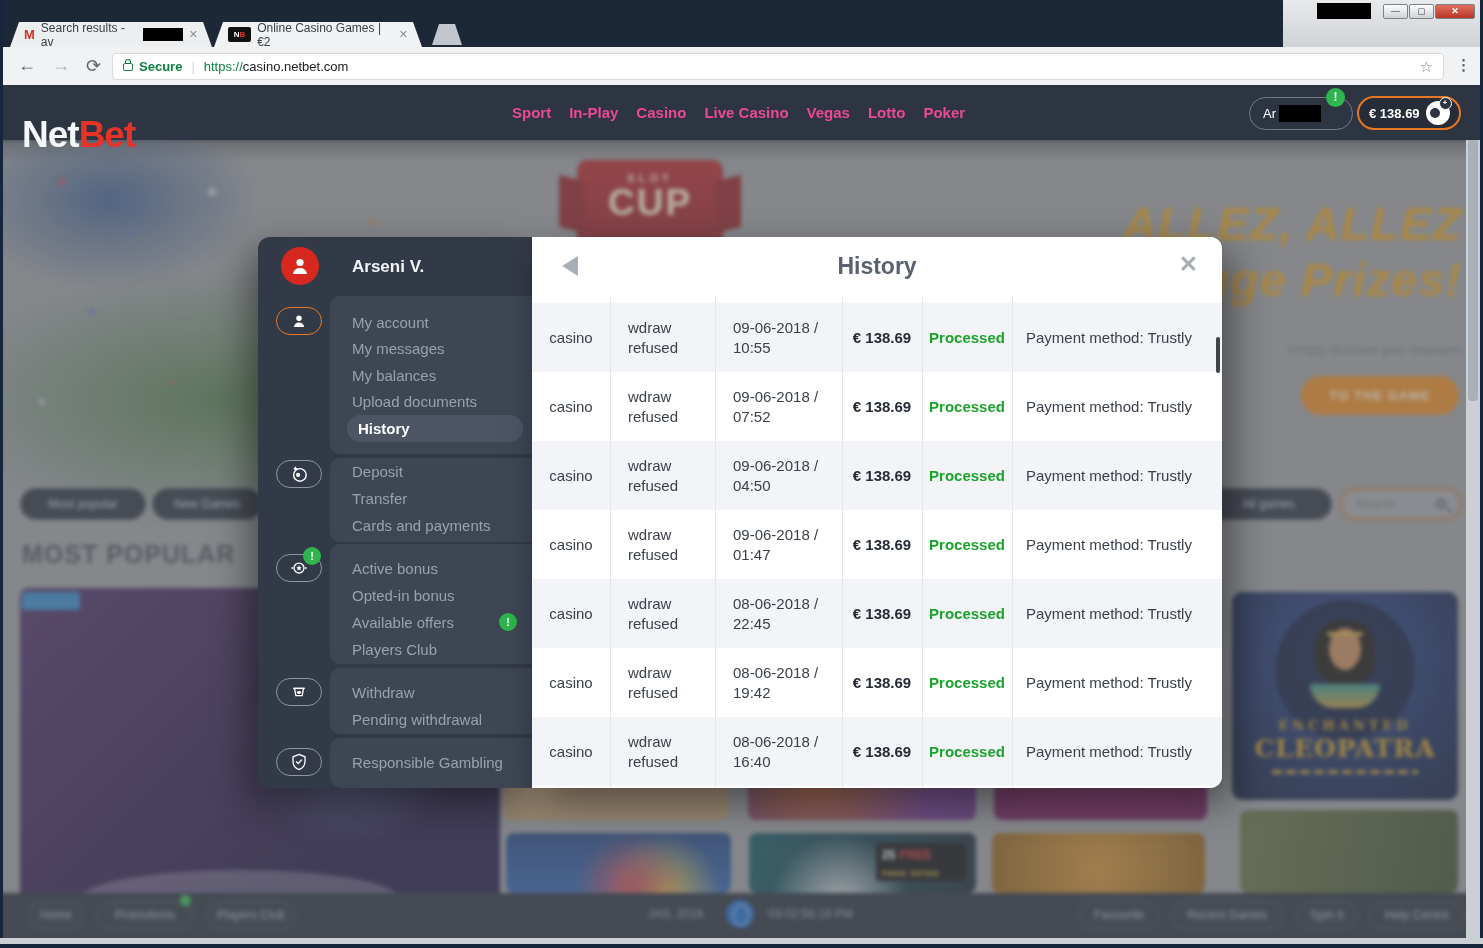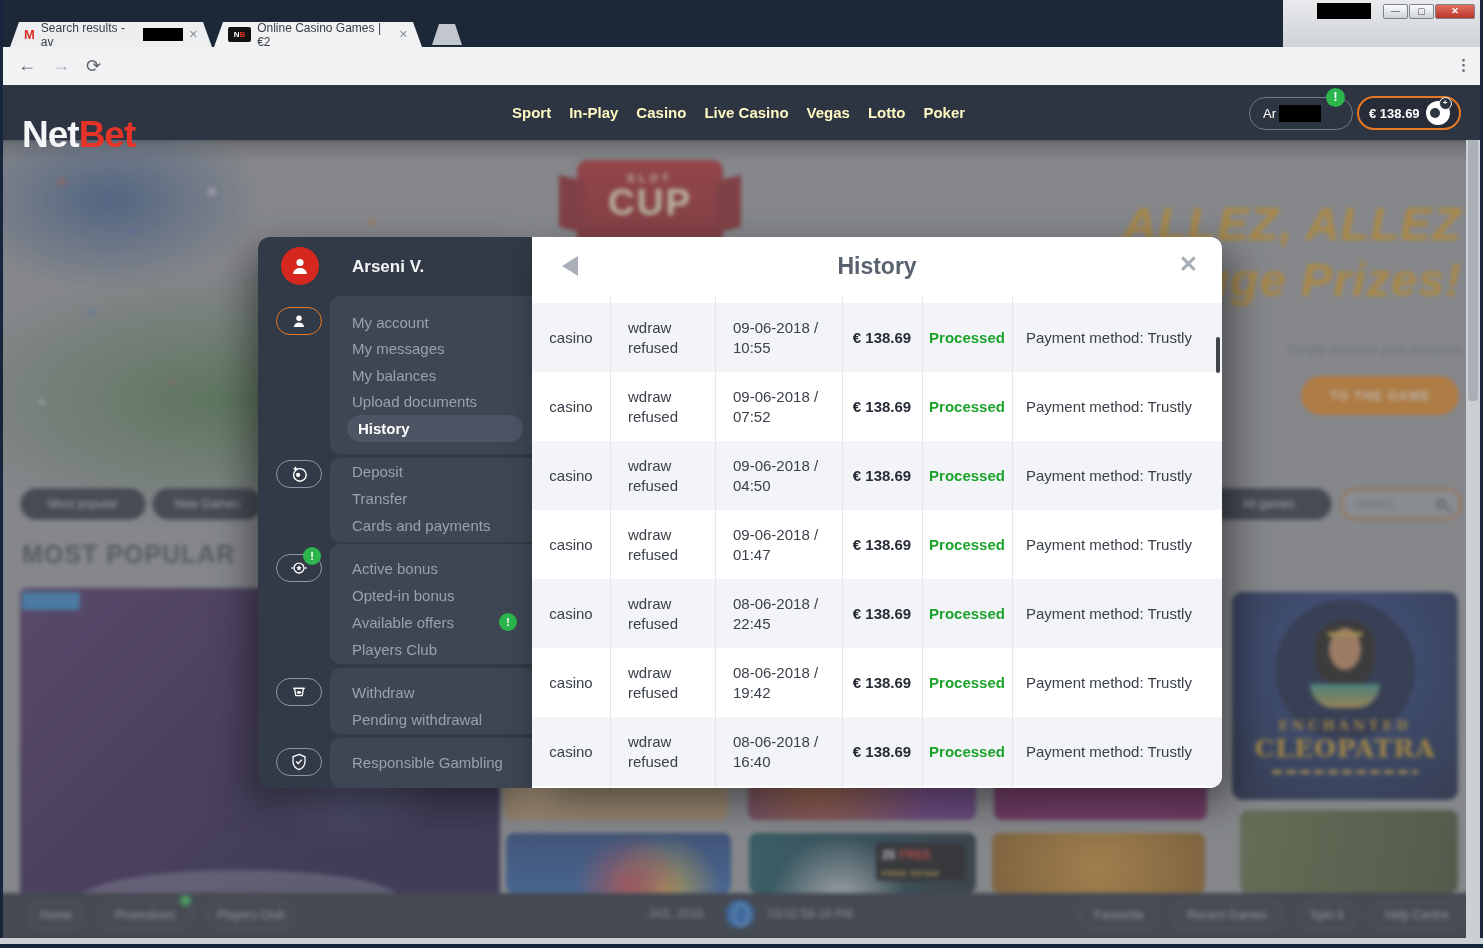--- a/index.html
+++ b/index.html
@@ -41,21 +41,21 @@
   .scheme { color:#0f8040; }
   .host { color:#202124; }
   .url-star { margin-left:auto; color:#7e838a; font-size:15px; }
   .menu-dots { position:absolute; left:1456px; top:56px; color:#5f6368; font-size:15px; font-weight:bold; letter-spacing:0; }
 
   
   .siteheader { left:0; top:85px; width:1483px; height:55px; background:#2e3542; z-index:5; }
   .logo { position:absolute; left:22px; top:94px; font-size:37px; font-weight:800; letter-spacing:-1px; }
   .logo .n { color:#f5f6f7; } .logo .b { color:#e63327; }
   .mainnav { position:absolute; left:512px; top:104px; display:flex; gap:18px;
-    font-size:15px; font-weight:bold; color:#fef9c3; }
+    font-size:15px; font-weight:bold; color:#ec4899; }
   .userpill { position:absolute; left:1249px; top:97px; width:104px; height:33px;
     border:1.5px solid #747b87; border-radius:17px; display:flex; align-items:center;
     padding-left:13px; color:#fff; font-size:13px; gap:3px; }
   .ubadge { position:absolute; left:1326px; top:88px; width:19px; height:19px; border-radius:50%;
     background:#2cb64d; color:#fff; font-size:12px; font-weight:bold; text-align:center;
     line-height:19px; z-index:6; }
   .balpill { position:absolute; left:1357px; top:96px; width:104px; height:34px;
     border:2px solid #e87722; border-radius:18px; background:rgba(0,0,0,.15);
     display:flex; align-items:center; padding:0 6px 0 10px; color:#fff;
     font-size:13px; font-weight:bold; }
@@ -244,20 +244,28 @@
     <span class="fav-nb"><span>N</span><b>B</b></span>
     <span>Online Casino Games | €2</span>
     <span class="tab-close">✕</span>
   </div>
   <div class="newtab-stub" style="left:432px;"></div>
 
   <div class="abs toolbar"></div>
   <span class="navglyph" style="left:18px;">←</span>
   <span class="navglyph" style="left:52px;color:#aeb2b8;">→</span>
   <span class="navglyph" style="left:86px;">⟳</span>
+  <div class="urlbar">
+    <span class="lock"></span>
+    <span class="secure-txt">Secure</span>
+    <span class="url-sep">|</span>
+    <span class="scheme">https://</span>
+    <span class="host">casino.netbet.com</span>
+    <span class="url-star">☆</span>
+  </div>
   <span class="menu-dots">⋮</span>
 
   <div class="abs siteheader"></div>
   <div class="logo" style="z-index:6;margin-top:20px;">
     <span class="n">Net</span><span class="b">Bet</span>
   </div>
   <div class="mainnav" style="z-index:6;">
     <span>Sport</span>
     <span>In-Play</span>
     <span>Casino</span>

